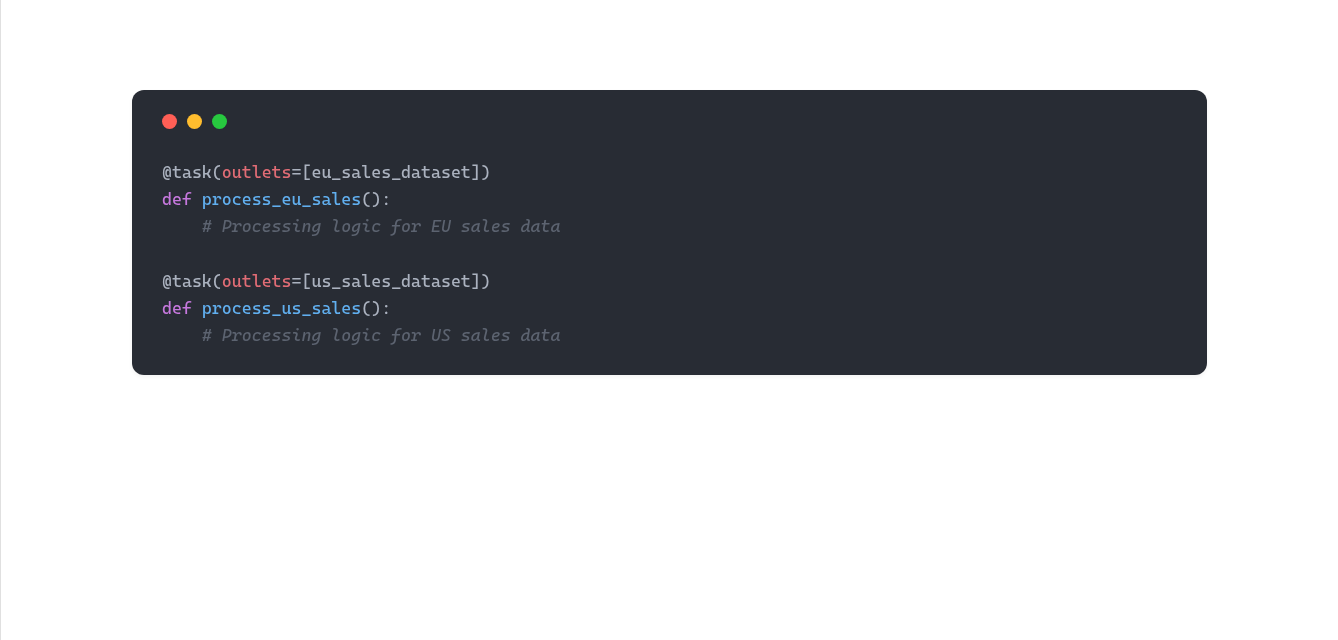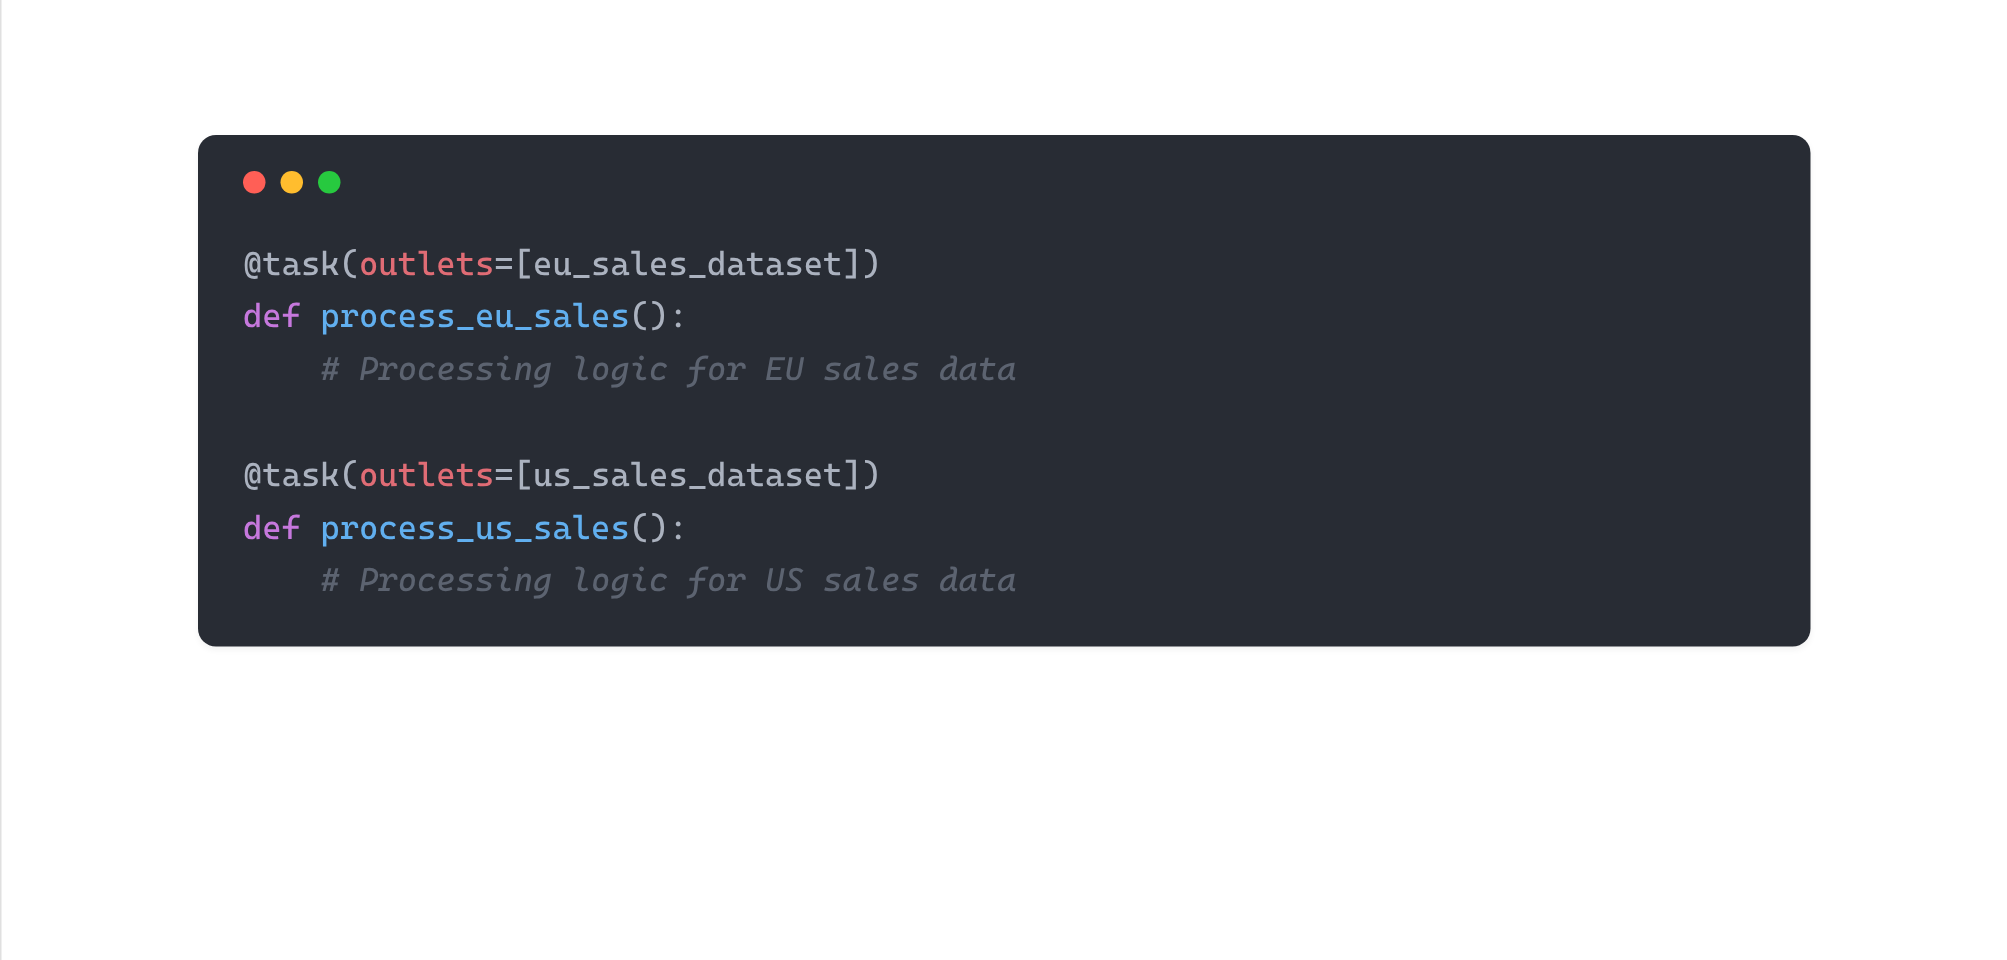--- a/index.html
+++ b/index.html
@@ -35,21 +35,21 @@
     width: 15px;
     height: 15px;
     border-radius: 50%;
   }
   .tl-red    { background: #ff5f56; }
   .tl-yellow { background: #ffbd2e; }
   .tl-green  { background: #27c93f; }
 
   pre.code {
     font-family: inherit;
-    font-size: 22px;
+    font-size: 17px;
     line-height: 1.6;
     white-space: pre;
     color: #abb2bf;
   }
 
   .tok-decor   { color: #abb2bf; }  
   .tok-keyword { color: #c678dd; }  
   .tok-param   { color: #e06c75; }  
   .tok-var     { color: #abb2bf; }  
   .tok-func    { color: #61afef; }  

